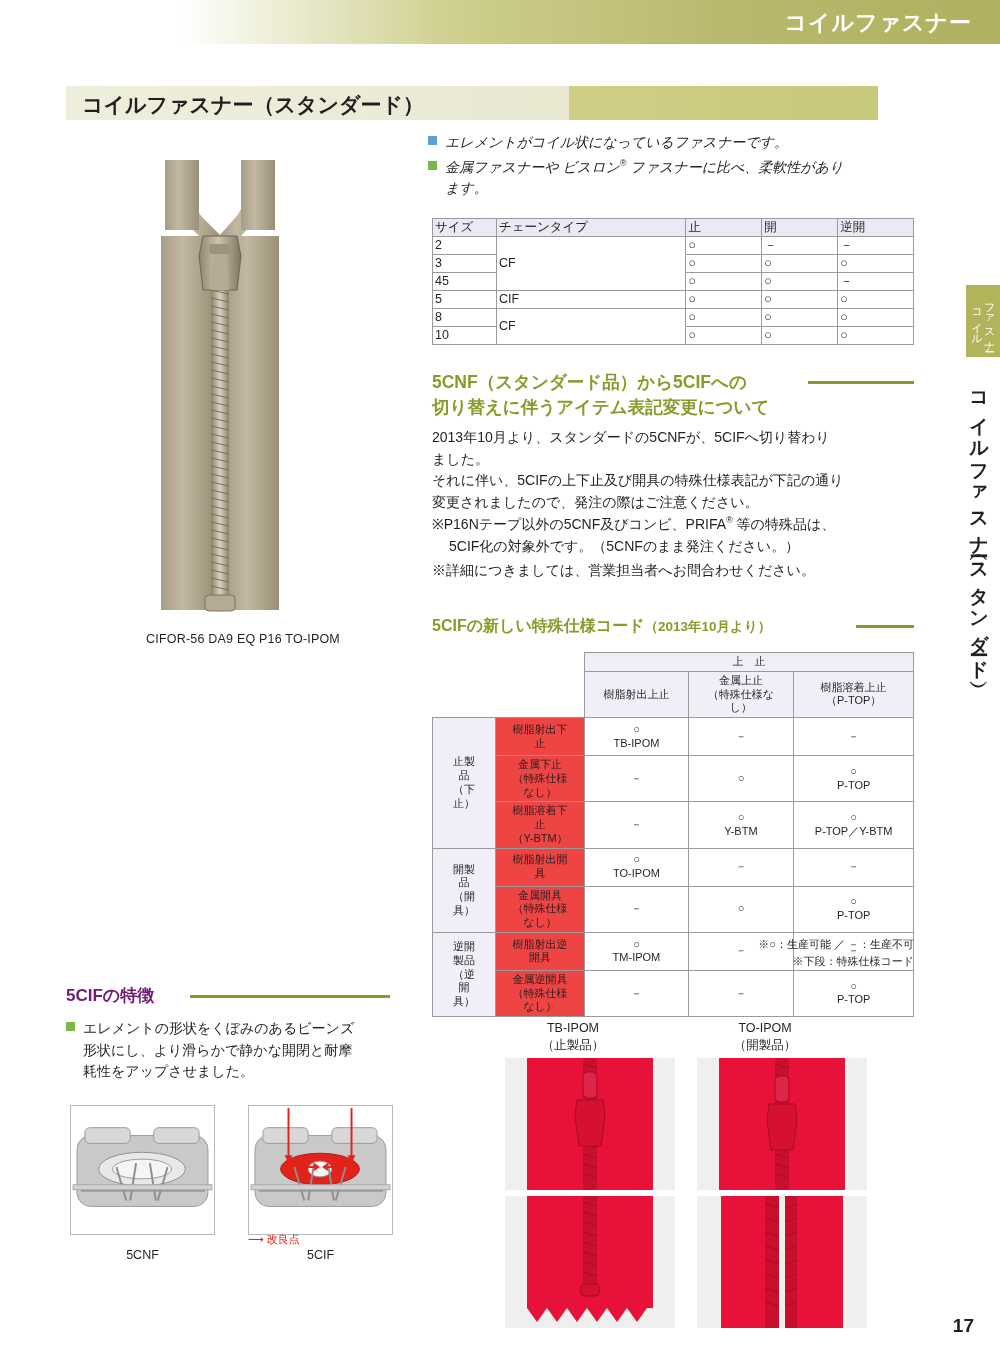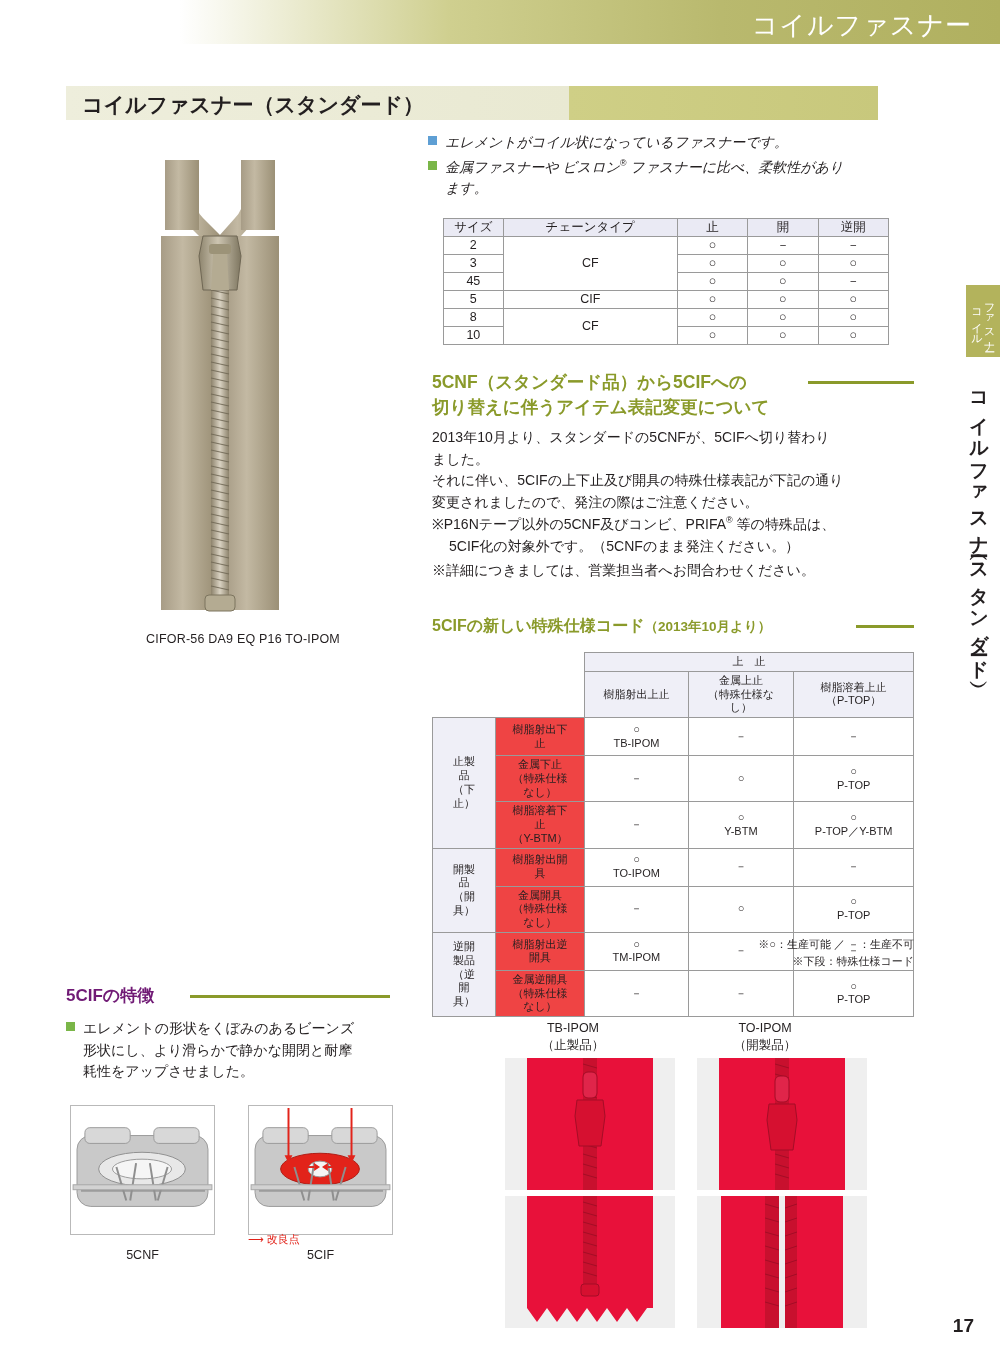--- a/index.html
+++ b/index.html
@@ -11,21 +11,21 @@
     color:#231f20;
     overflow:hidden;
   }
   
   .header-band{
     position:absolute; left:0; top:0; width:1000px; height:44px;
     background:linear-gradient(90deg,#ffffff 0%,#ffffff 18%,#cfcf8f 45%,#b9b96e 72%,#b0b05f 100%);
   }
   .header-title{
     position:absolute; right:28px; top:8px;
-    font-size:26px; font-weight:normal; color:#ffffff; letter-spacing:1px;
+    font-size:22px; font-weight:bold; color:#ffffff; letter-spacing:1px;
   }
   
   .side-tab{
     position:absolute; right:0; top:285px; width:34px; height:72px;
     background:#b3b35c; color:#fff; font-size:11px; line-height:1.15;
     display:flex; align-items:center; justify-content:center; text-align:center;
     transform:none;
   }
   .side-tab span{ display:block; writing-mode:vertical-rl; }
   .side-vert-title{
@@ -61,22 +61,22 @@
   .bullets{ position:absolute; left:428px; top:132px; width:490px; }
   .bullet{ position:relative; padding-left:17px; font-size:14px; line-height:1.5; margin-bottom:4px;font-style:italic; }
   .bullet .sq{
     position:absolute; left:0; top:4px; width:9px; height:9px; background:#5e9fd4;
   }
   .bullet .sq.green{ background:#7ab648; }
   .sup{ font-size:9px; vertical-align:super; }
   
   table{ border-collapse:collapse; }
   .size-table{
-    position:absolute; left:432px; top:218px; width:446px;
-    font-size:12.5px; text-align:center;margin-left:11px;
+    position:absolute; left:432px; top:218px; width:482px;
+    font-size:12.5px; text-align:left;
   }
   .size-table th, .size-table td{
     border:1px solid #9a9a9a; padding:1px 2px; height:17px; line-height:15px;
   }
   .size-table thead th{ background:#eaeaf4; font-weight:normal; }
   .size-table td.size-col{ width:64px; }
   .size-table td.chain-col{ width:190px; }
   .size-table td.mark{ width:76px; }
   
   .green-head{

